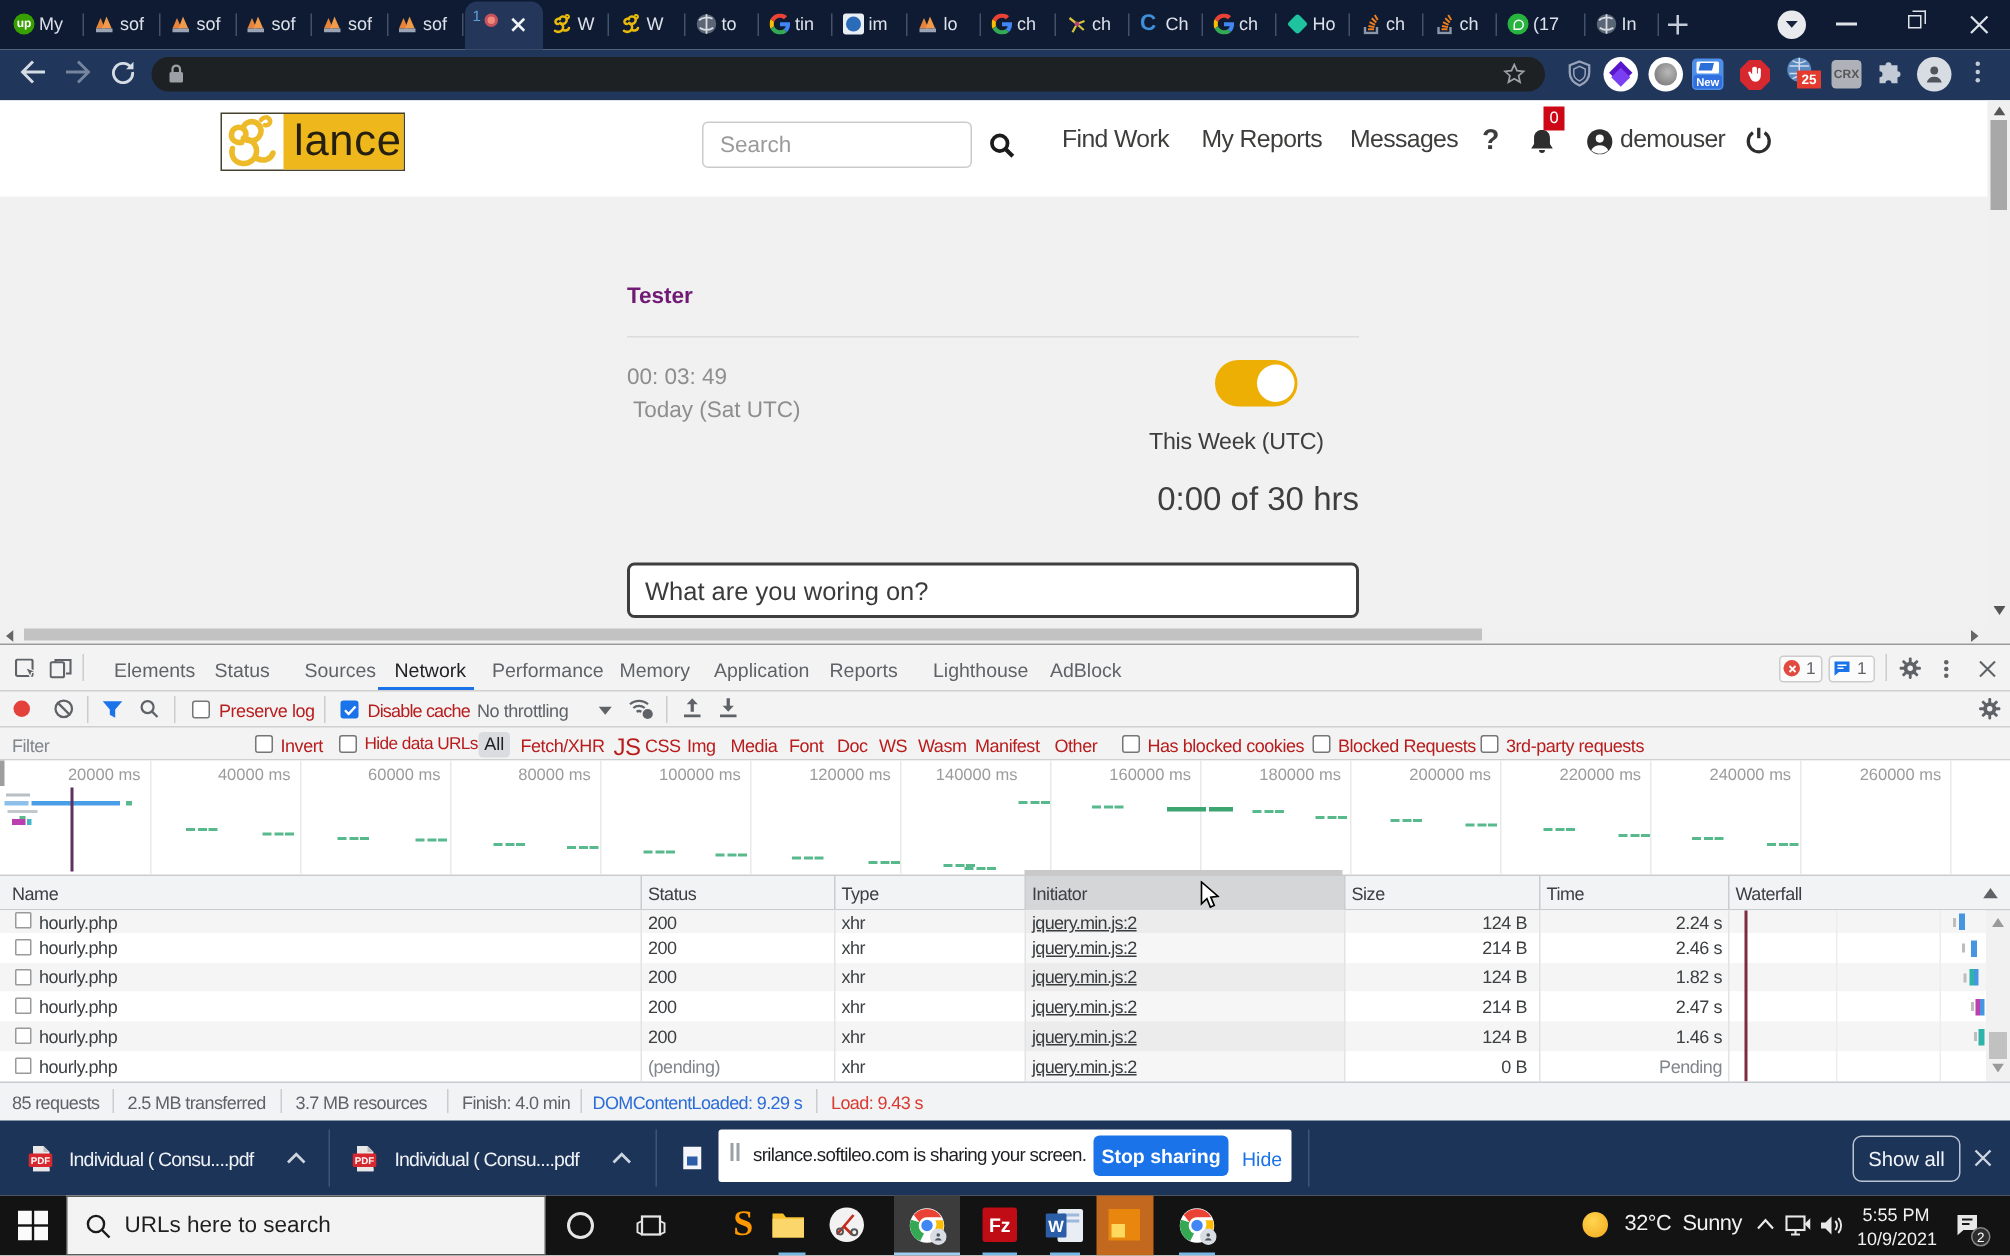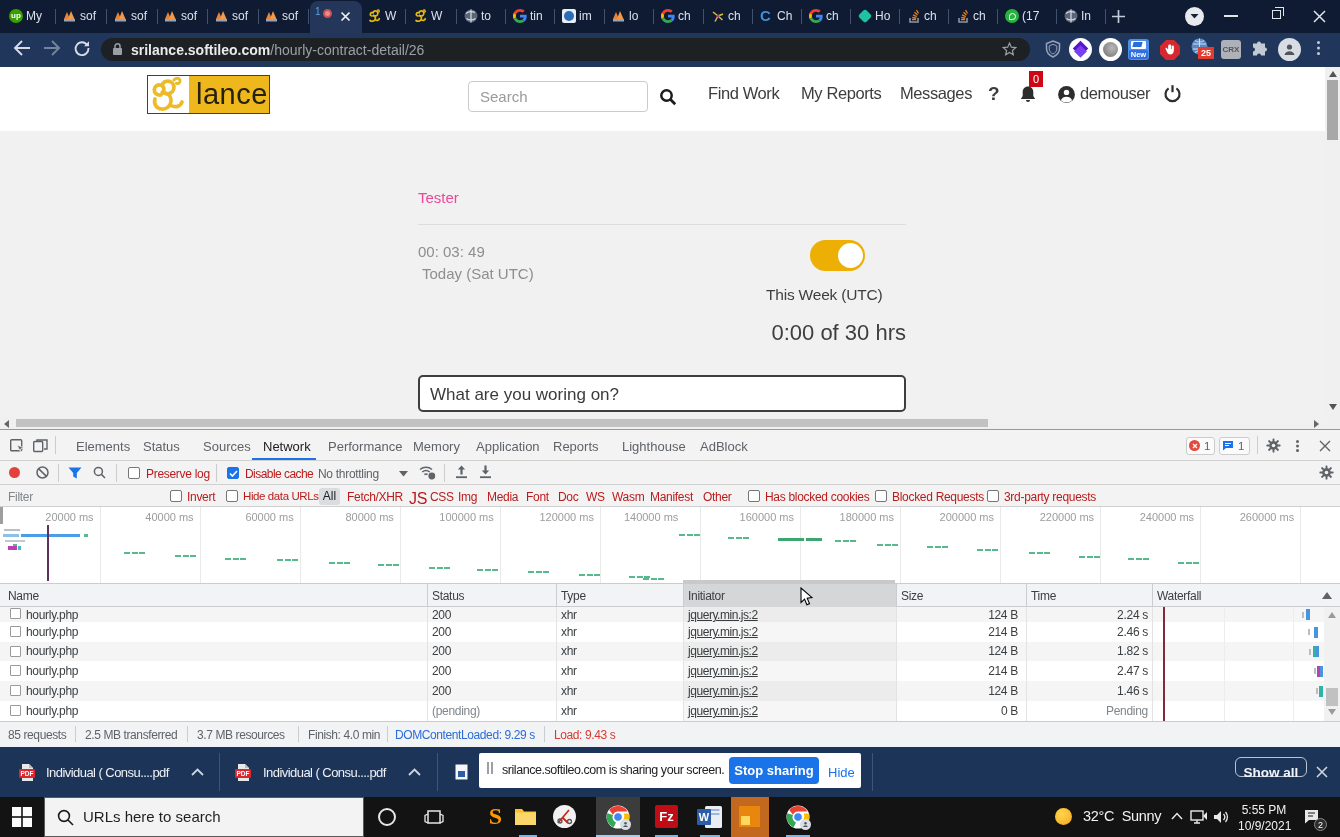--- a/index.html
+++ b/index.html
@@ -198,21 +198,20 @@
     </svg>
 <svg class="abs" style="left:74px;top:40px" width="16" height="16" viewBox="0 0 16 16">
       <path d="M13.4 5.2A6.4 6.4 0 1 0 14.4 8" stroke="#d6dce6" stroke-width="1.9" fill="none"></path>
       <path d="M15 1.2v5h-5z" fill="#d6dce6"></path>
     </svg>
 <div class="abs" style="left:101px;top:38px;width:929px;height:23px;background:#1e2124;border-radius:12px"></div>
 <svg class="abs" style="left:112px;top:42px" width="11" height="14" viewBox="0 0 11 14">
       <rect x="1" y="6" width="9" height="7" rx="1" fill="#9aa0a6"></rect>
       <path d="M3 6V4.2a2.5 2.5 0 0 1 5 0V6" stroke="#9aa0a6" stroke-width="1.5" fill="none"></path>
     </svg>
-<div class="abs" style="left:131px;top:42px;font-size:14px;color:#e8eaed;font-weight:700">srilance.softileo.com<span style="color:#9aa0a6;font-weight:400">/hourly-contract-detail/26</span></div>
 <svg class="abs" style="left:1002px;top:42px" width="15" height="15" viewBox="0 0 14 14">
       <path d="M7 1l1.7 3.8 4.1.4-3.1 2.7.9 4L7 9.8 3.4 11.9l.9-4L1.2 5.2l4.1-.4z" fill="none" stroke="#9aa0a6" stroke-width="1.1"></path>
     </svg>
 <svg class="abs" style="left:1045px;top:40px" width="16" height="18" viewBox="0 0 16 18">
       <path d="M8 1l6.5 2.5v5c0 4-2.7 6.8-6.5 8.5C4.2 15.3 1.5 12.5 1.5 8.5v-5z" fill="none" stroke="#97a3b8" stroke-width="1.5"></path>
       <path d="M8 4.2L11.8 6v3c0 2.3-1.6 4-3.8 5-2.2-1-3.8-2.7-3.8-5V6z" fill="none" stroke="#97a3b8" stroke-width="1"></path>
     </svg>
 <div class="abs" style="left:1069px;top:38px;width:23px;height:23px;border-radius:50%;background:#fff"></div>
 <div class="abs" style="left:1075px;top:43px;width:11px;height:11px;background:#5716c9;transform:rotate(45deg)"></div>
 <div class="abs" style="left:1076px;top:47px;width:9px;height:9px;background:#7a3ff0;transform:rotate(45deg)"></div>
@@ -273,21 +272,21 @@
 <svg class="abs" style="left:1057px;top:85px" width="19" height="19" viewBox="0 0 19 19">
       <circle cx="9.5" cy="9.5" r="8.4" fill="#2d2d2d"></circle>
       <circle cx="9.5" cy="7.4" r="2.7" fill="#fff"></circle>
       <path d="M3.8 15.2a6.5 6.5 0 0 1 11.4 0 8.4 8.4 0 0 1-11.4 0z" fill="#fff"></path>
     </svg>
 <div class="nav" style="left:1080px">demouser</div>
 <svg class="abs" style="left:1163px;top:84px" width="19" height="19" viewBox="0 0 19 19">
       <path d="M5.6 4.4a7 7 0 1 0 7.8 0" fill="none" stroke="#2d2d2d" stroke-width="2.2"></path>
       <path d="M9.5 1.2v7" stroke="#2d2d2d" stroke-width="2.2"></path>
     </svg>
-<div class="abs" style="left:418px;top:189px;font-size:15px;color:#ec4899;font-weight:400">Tester</div>
+<div class="abs" style="left:418px;top:189px;font-size:15px;color:#701a75;font-weight:700">Tester</div>
 <div class="abs" style="left:418px;top:224px;width:488px;height:1px;background:#dcdcdc"></div>
 <div class="abs" style="left:418px;top:243px;font-size:15px;color:#8e8e8e">00: 03: 49</div>
 <div class="abs" style="left:422px;top:265px;font-size:15px;color:#8e8e8e">Today (Sat UTC)</div>
 <div class="abs" style="left:810px;top:240px;width:55px;height:31px;border-radius:16px;background:#eeaf04"></div>
 <div class="abs" style="left:838px;top:243px;width:25px;height:25px;border-radius:50%;background:#fff"></div>
 <div class="abs" style="left:766px;top:286px;font-size:15.5px;letter-spacing:-0.2px;color:#3e3e3e">This Week (UTC)</div>
 <div class="abs" style="left:766px;top:320px;width:140px;text-align:right;font-size:22px;color:#3e3e3e">0:00 of 30 hrs</div>
 <div class="abs" style="left:418px;top:375px;width:488px;height:37px;background:#fff;border:2px solid #3e3e3e;border-radius:5px"></div>
 <div class="abs" style="left:430px;top:385px;font-size:17px;color:#3b3b3b">What are you woring on?</div>
 <div class="abs" style="left:1325px;top:67px;width:15px;height:350px;background:#f0f0f0"></div>
@@ -643,21 +642,21 @@
 <svg class="abs" style="left:455px;top:764px" width="13" height="16" viewBox="0 0 13 16">
       <path d="M0.5 0.5h12v15h-12z" fill="#f5f7fa"></path>
       <rect x="3" y="7" width="7" height="6" fill="#2b5ea7"></rect>
     </svg>
 <div class="abs" style="left:479px;top:753px;width:382px;height:35px;background:#fff;border-radius:2px"></div>
 <div class="abs" style="left:487px;top:762px;width:2px;height:12px;background:#9aa0a6;box-shadow:4px 0 0 #9aa0a6"></div>
 <div class="abs" style="left:502px;top:763px;font-size:12.5px;letter-spacing:-0.45px;color:#202124">srilance.softileo.com is sharing your screen.</div>
 <div class="abs" style="left:729px;top:757px;width:90px;height:27px;background:#1a73e8;border-radius:4px;color:#fff;font-size:13px;font-weight:700;text-align:center;line-height:27px">Stop sharing</div>
 <div class="abs" style="left:828px;top:765px;font-size:13px;color:#1a73e8">Hide</div>
 <div class="abs" style="left:872px;top:753px;width:1px;height:38px;background:#3e5478"></div>
-<div class="abs" style="left:1235px;top:757px;width:72px;height:20px;border:1.5px solid #b9c3d2;border-radius:6px;color:#f2f5f9;font-size:13.5px;font-weight:700;text-align:center;line-height:29px">Show all</div>
+<div class="abs" style="left:1235px;top:757px;width:72px;height:31px;border:1.5px solid #b9c3d2;border-radius:6px;color:#f2f5f9;font-size:13.5px;font-weight:400;text-align:center;line-height:29px">Show all</div>
 <svg class="abs" style="left:1316px;top:766px" width="12" height="12" viewBox="0 0 12 12">
       <path d="M1 1l10 10M11 1L1 11" stroke="#cdd5e0" stroke-width="1.6"></path>
     </svg>
 <div class="abs" style="left:0;top:797px;width:1340px;height:40px;background:#131313"></div>
 <svg class="abs" style="left:12px;top:807px" width="20" height="20" viewBox="0 0 20 20">
       <rect x="0" y="0" width="9.2" height="9.2" fill="#fbfbfb"></rect>
       <rect x="10.8" y="0" width="9.2" height="9.2" fill="#fbfbfb"></rect>
       <rect x="0" y="10.8" width="9.2" height="9.2" fill="#fbfbfb"></rect>
       <rect x="10.8" y="10.8" width="9.2" height="9.2" fill="#fbfbfb"></rect>
     </svg>

